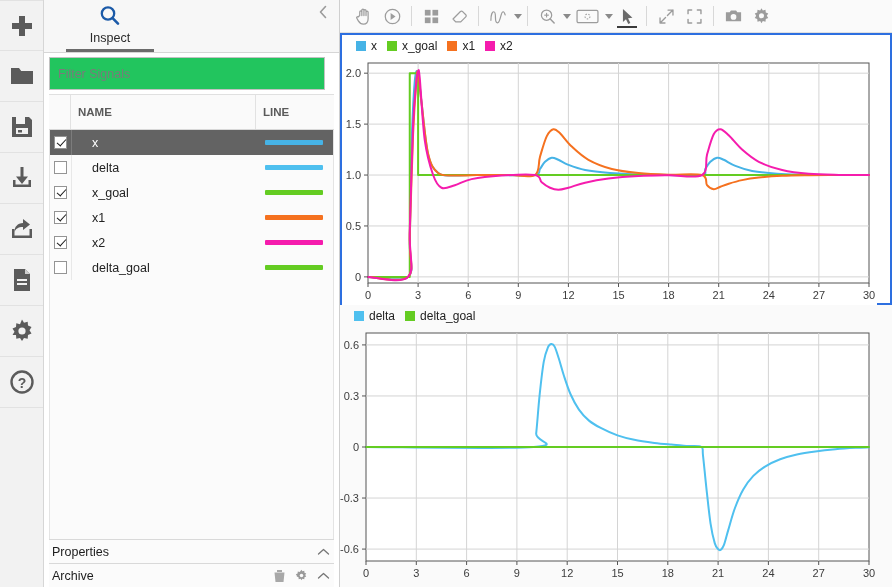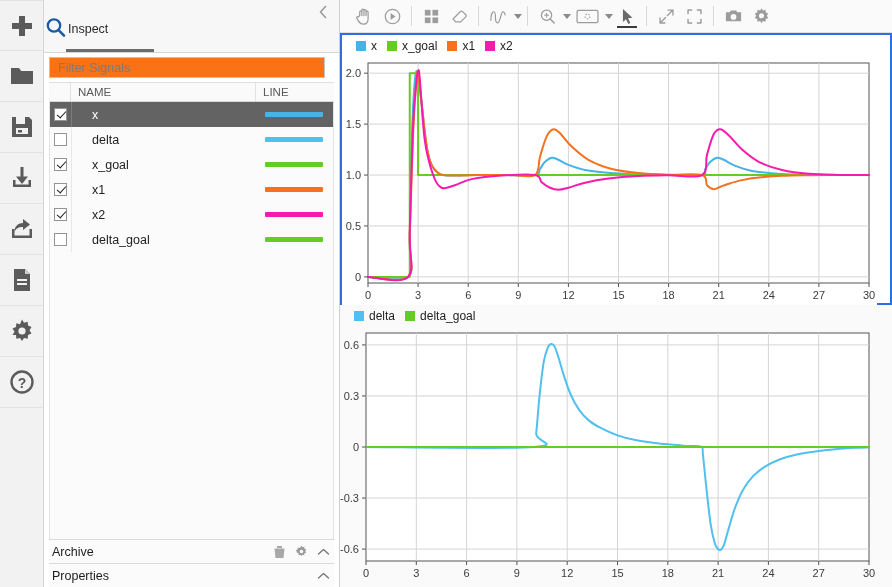--- a/index.html
+++ b/index.html
@@ -49,21 +49,21 @@
     height: 53px;
     display: flex;
     align-items: flex-end;
     background: #f7f7f7;
     position: relative;
     border-bottom: 1px solid #d6d6d6;
   }
   .tab {
     flex: 0 0 132px;
     height: 53px;
-    display: flex; 
+    display: flex; flex-direction: column;
     align-items: center; justify-content: flex-start;
     padding-top: 4px;
     cursor: pointer;
     position: relative;
   }
   .tab .tab-ico { height: 26px; display:flex; align-items:center; justify-content:center; }
   .tab .tab-lbl {
     font-size: 12.5px; color: #2b2b2b; margin-top: 2px;
   }
   .tab.active::after {
@@ -75,42 +75,42 @@
   .collapse-chev {
     position: absolute;
     right: 8px; top: 4px;
     width: 16px; height: 16px;
     display: flex; align-items: center; justify-content: center;
     cursor: pointer;
   }
 
   .filterbox {
     margin: 4px 14px 0 5px;
-    height: 21px;
+    height: 33px;
     border: 1px solid #c2c2c2;
-    background: #f97316;
+    background: #22c55e;
     display: flex; align-items: center;
     padding: 0 6px;
   }
   .filterbox input {
     border: 0; outline: none; width: 100%;
     font-family: "Liberation Sans", sans-serif;
     font-size: 12.5px; color: #333; background: transparent;
   }
   .filterbox input::placeholder { color: #7a7a7a; }
 
   .colhdr {
     display: flex;
-    height: 20px;
+    height: 36px;
     border-top: 1px solid #e0e0e0;
     border-bottom: 1px solid #d8d8d8;
     background: #fafafa;
     margin: 4px 5px 0 5px;
     align-items: center;
-    font-size: 11.5px; color: #5a5a5a;
+    font-size: 11.5px; color: #5a5a5a; font-weight: bold;
   }
   .colhdr .c-chk { width: 22px; border-right: 1px solid #e2e2e2; height: 100%; }
   .colhdr .c-name { flex: 1; padding-left: 7px; height:100%; display:flex; align-items:center; border-right: 1px solid #e2e2e2;}
   .colhdr .c-line { width: 78px; padding-left: 7px; height:100%; display:flex; align-items:center;}
 
   .tree { margin: 0 5px; flex: 1; overflow: hidden; background:#fbfbfb; border-left:1px solid #e4e4e4; border-right:1px solid #e4e4e4;}
   .runrow {
     height: 25px; display: flex; align-items: center;
     font-size: 12.5px; color: #1f1f1f; font-weight: bold;
     padding-left: 4px; background: #ffffff;
@@ -343,42 +343,42 @@
             </div>
             <div class="cell-name">delta_goal</div>
             <div class="cell-line">
               <span class="swatch" style="background:#64cc22"></span>
             </div>
           </div>
         </div>
     </div>
 
     <div class="panel-bottom">
+      <div class="sec">
+        <span class="sec-lbl">Properties</span>
+        <span class="sec-ico">
+          <svg width="13" height="10" viewBox="0 0 13 10">
+              <path d="M1.5 7L6.5 2.4 11.5 7" fill="none" stroke="#777" stroke-width="1.3" stroke-linecap="round" stroke-linejoin="round"></path>
+            </svg>
+        </span>
+      </div>
       <div class="sec">
         <span class="sec-lbl">Archive</span>
         <span class="sec-ico">
           <svg width="13" height="14" viewBox="0 0 13 14">
               <path d="M1.5 3.5h10l-1 9.5h-8z" fill="#a8a8a8"></path>
               <rect x="4" y="1" width="5" height="2" fill="#a8a8a8"></rect>
             </svg>
         </span>
         <span class="sec-ico">
           <svg width="13" height="13" viewBox="0 0 14 14">
               <path d="M7 0.8l1 1.7 2-.5.2 2 1.9.8-1.1 1.7 1.1 1.7-1.9.8-.2 2-2-.5-1 1.7-1-1.7-2 .5-.2-2-1.9-.8L2 7.3.9 5.6l1.9-.8.2-2 2 .5z" fill="#9a9a9a"></path>
               <circle cx="7" cy="7" r="1.9" fill="#fbfbfb"></circle>
             </svg>
         </span>
-        <span class="sec-ico">
-          <svg width="13" height="10" viewBox="0 0 13 10">
-              <path d="M1.5 7L6.5 2.4 11.5 7" fill="none" stroke="#777" stroke-width="1.3" stroke-linecap="round" stroke-linejoin="round"></path>
-            </svg>
-        </span>
-      </div>
-      <div class="sec">
-        <span class="sec-lbl">Properties</span>
         <span class="sec-ico">
           <svg width="13" height="10" viewBox="0 0 13 10">
               <path d="M1.5 7L6.5 2.4 11.5 7" fill="none" stroke="#777" stroke-width="1.3" stroke-linecap="round" stroke-linejoin="round"></path>
             </svg>
         </span>
       </div>
     </div>
   </div>
 
   <div class="right">

